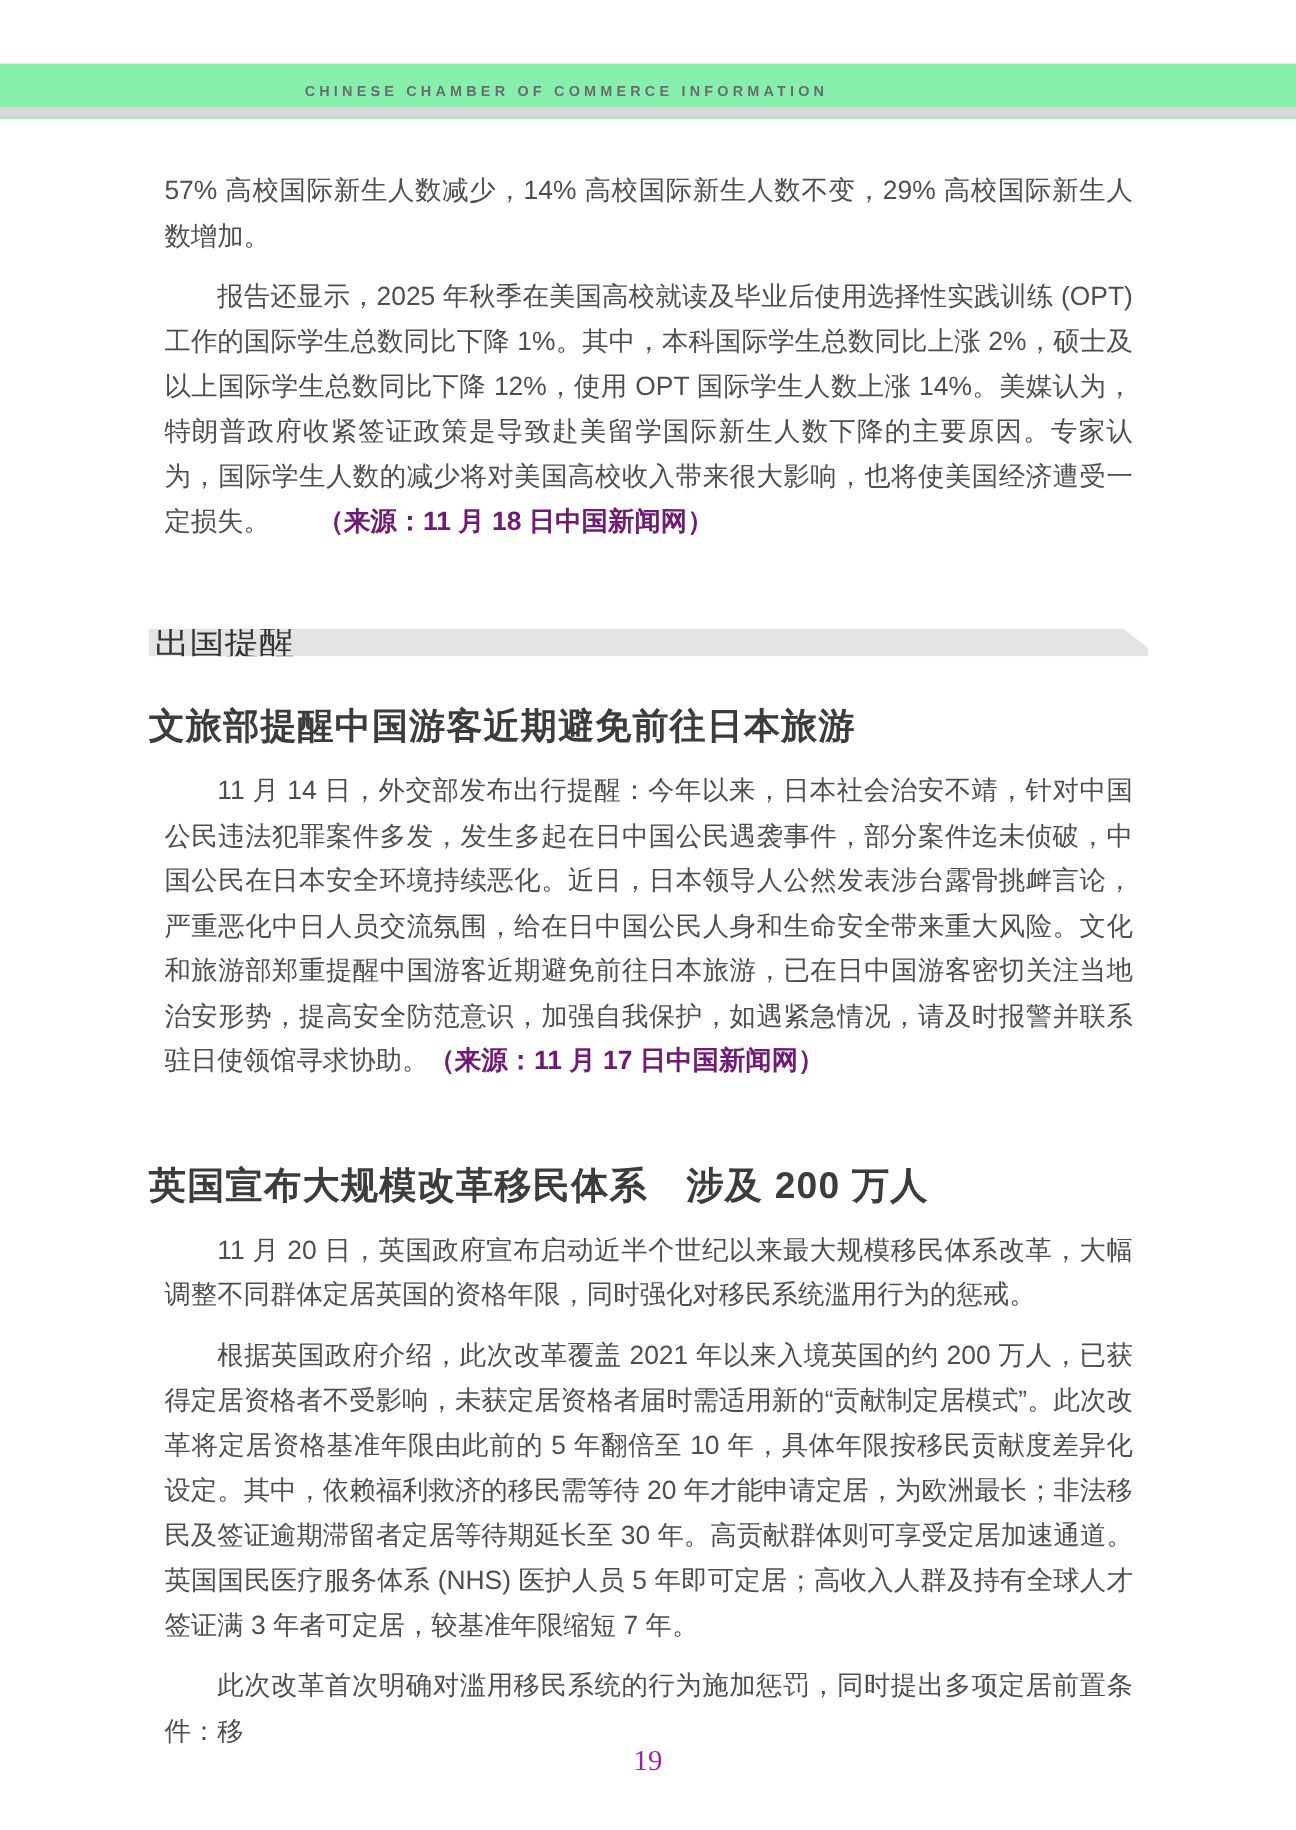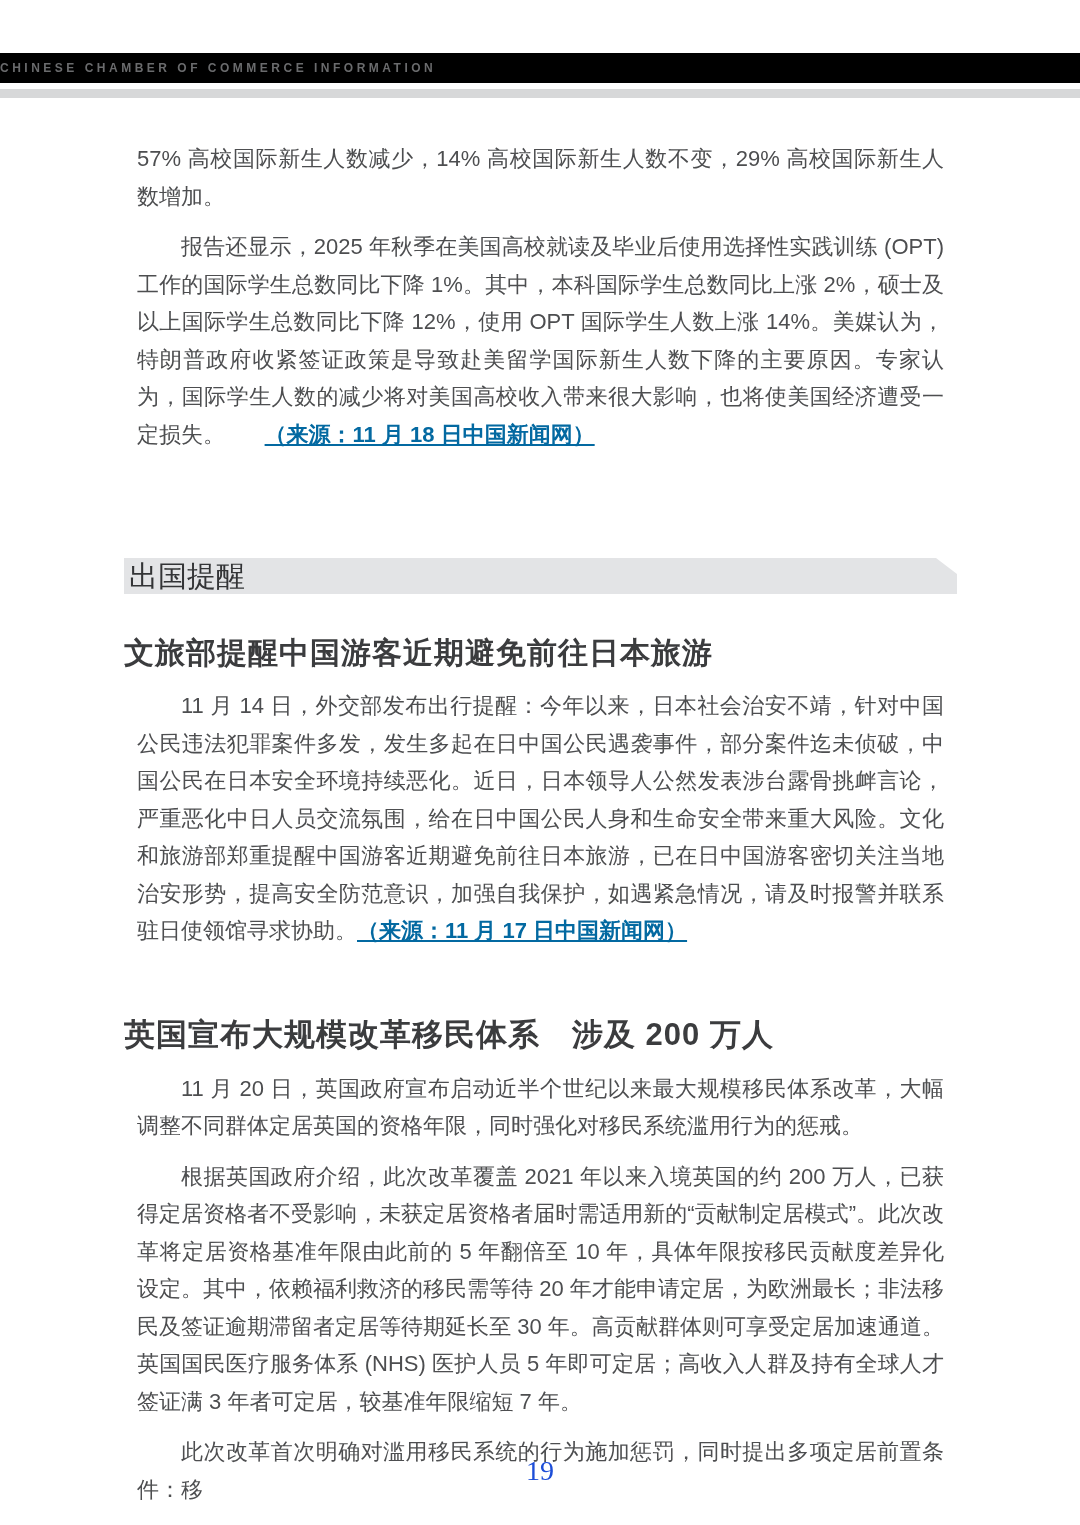--- a/index.html
+++ b/index.html
@@ -5,23 +5,23 @@
   html, body { margin: 0; padding: 0; }
   body {
     width: 1080px; height: 1525px;
     background: #ffffff;
     position: relative;
     overflow: hidden;
     font-family: "Liberation Sans", sans-serif;
   }
   
   .header-band {
-    position: absolute; top: 53px; left: 0; width: 100%; height: 30px;
-    background: #000000;
-    display: flex; align-items: center; justify-content: flex-start;
+    position: absolute; top: 53px; left: 0; width: 100%; height: 46px;
+    background: #86efac;
+    display: flex; align-items: center; justify-content: center;
     box-sizing: border-box; padding-right: 136px;
   }
   .header-band span {
     font-size: 12px; font-weight: bold; letter-spacing: 3.5px;
     color: #6a6b6d; white-space: nowrap;
   }
   .header-rule {
     position: absolute; top: 89px; left: 0; width: 100%; height: 9px;
     background: #d7d8d9;
   }
@@ -31,27 +31,27 @@
   }
   p.body {
     margin: 13px;
     font-size: 22px; line-height: 37.5px;
     color: #4d4e50;
     text-align: justify;
     text-indent: 2em;
   }
   p.no-indent { text-indent: 0; }
   .source {
-    font-weight: bold; color: #0369a1; text-decoration: underline;
+    font-weight: bold; color: #701a75;
   }
   .gap-before { margin-left: 1.8em; }
   
   .section-bar {
-    margin-top: 105px;
-    height: 36px;
+    margin-top: 71px;
+    height: 23px;
     background: #e3e4e6;
     clip-path: polygon(0 0, calc(100% - 21px) 0, 100% 16px, 100% 100%, 0 100%);
     display: flex; align-items: center;
   }
   .section-title {
     font-family: "Liberation Serif", serif;
     font-size: 29px; color: #333436;
     padding-left: 5px; line-height: 36px;
     white-space: nowrap;
   }
@@ -68,21 +68,21 @@
   }
   .after-title { margin-top: 22px; }
   .after-title-uk { margin-top: 13px; }
   
   .page-footer {
     position: absolute; top: 1455px; left: 0; width: 100%;
     text-align: center;
   }
   .page-number {
     font-family: "Liberation Serif", serif;
-    font-size: 28px; color: #1d4ed8;
+    font-size: 24px; color: #a21caf;
   }
 </style>
 </head>
 <body>
 
 <div class="header-band">
   <span>CHINESE CHAMBER OF COMMERCE INFORMATION</span>
 </div>
 <div class="header-rule"></div>
 

